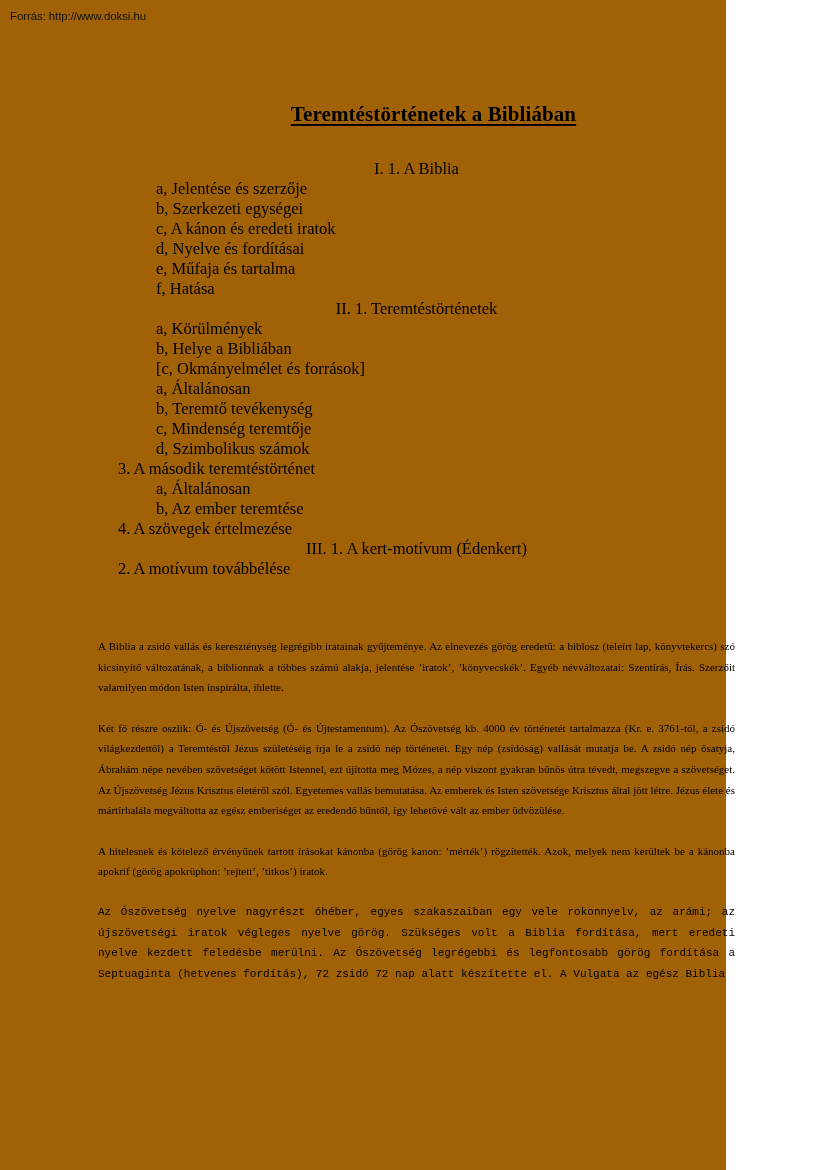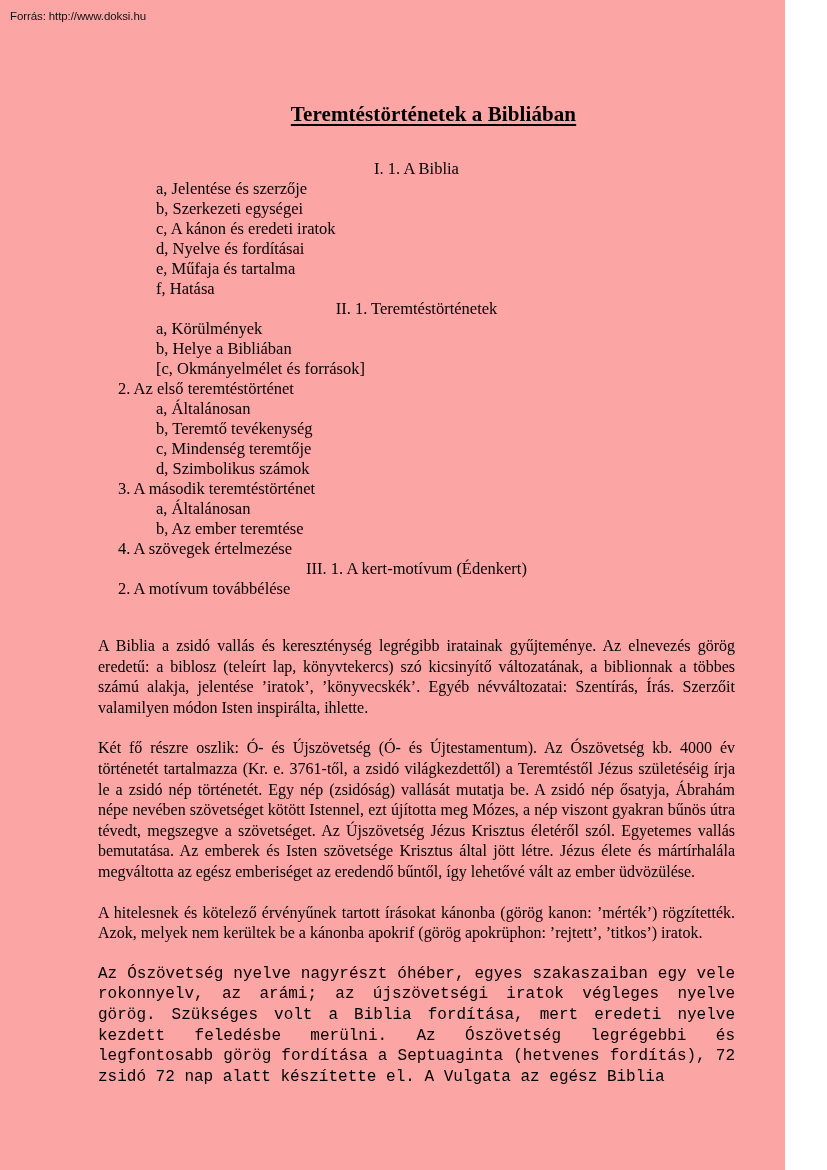--- a/index.html
+++ b/index.html
@@ -14,23 +14,23 @@
     overflow: hidden;
     font-family: "Liberation Serif", "DejaVu Serif", serif;
     color: #000000;
     -webkit-font-smoothing: antialiased;
   }
 
   .page {
     position: absolute;
     left: 0;
     top: 0;
-    width: 785px;
+    width: 726px;
     height: 1170px;
-    background: #fca5a5;
+    background: #a16207;
   }
 
   
   .source-header {
     position: absolute;
     left: 10px;
     top: 9px;
     font-family: "Liberation Sans", "DejaVu Sans", sans-serif;
     font-size: 11.5px;
     line-height: 14px;
@@ -82,21 +82,21 @@
   .toc-line.lvl-top    { padding-left: 0px; text-align: center; }
   .toc-line.lvl-num    { padding-left: 20px; }
   .toc-line.lvl-letter { padding-left: 58px; }
 
   
   .body-copy {
     position: absolute;
     left: 0;
     top: 636px;
     width: 637px;
-    font-size: 16px;
+    font-size: 11px;
     line-height: 20.6px;
   }
   .body-copy p {
     margin: 0 0 20px 0;
     text-align: justify;
     text-justify: inter-word;
     hyphens: none;
   }
   .body-copy p:last-child {
     margin-bottom: 0;
@@ -119,21 +119,20 @@
         <div class="toc-line lvl-letter">a, Jelentése és szerzője</div>
         <div class="toc-line lvl-letter">b, Szerkezeti egységei</div>
         <div class="toc-line lvl-letter">c, A kánon és eredeti iratok</div>
         <div class="toc-line lvl-letter">d, Nyelve és fordításai</div>
         <div class="toc-line lvl-letter">e, Műfaja és tartalma</div>
         <div class="toc-line lvl-letter">f, Hatása</div>
         <div class="toc-line lvl-top">II. 1. Teremtéstörténetek</div>
         <div class="toc-line lvl-letter">a, Körülmények</div>
         <div class="toc-line lvl-letter">b, Helye a Bibliában</div>
         <div class="toc-line lvl-letter">[c, Okmányelmélet és források]</div>
-        <div class="toc-line lvl-num">2. Az első teremtéstörténet</div>
         <div class="toc-line lvl-letter">a, Általánosan</div>
         <div class="toc-line lvl-letter">b, Teremtő tevékenység</div>
         <div class="toc-line lvl-letter">c, Mindenség teremtője</div>
         <div class="toc-line lvl-letter">d, Szimbolikus számok</div>
         <div class="toc-line lvl-num">3. A második teremtéstörténet</div>
         <div class="toc-line lvl-letter">a, Általánosan</div>
         <div class="toc-line lvl-letter">b, Az ember teremtése</div>
         <div class="toc-line lvl-num">4. A szövegek értelmezése</div>
         <div class="toc-line lvl-top">III. 1. A kert-motívum (Édenkert)</div>
         <div class="toc-line lvl-num">2. A motívum továbbélése</div>

